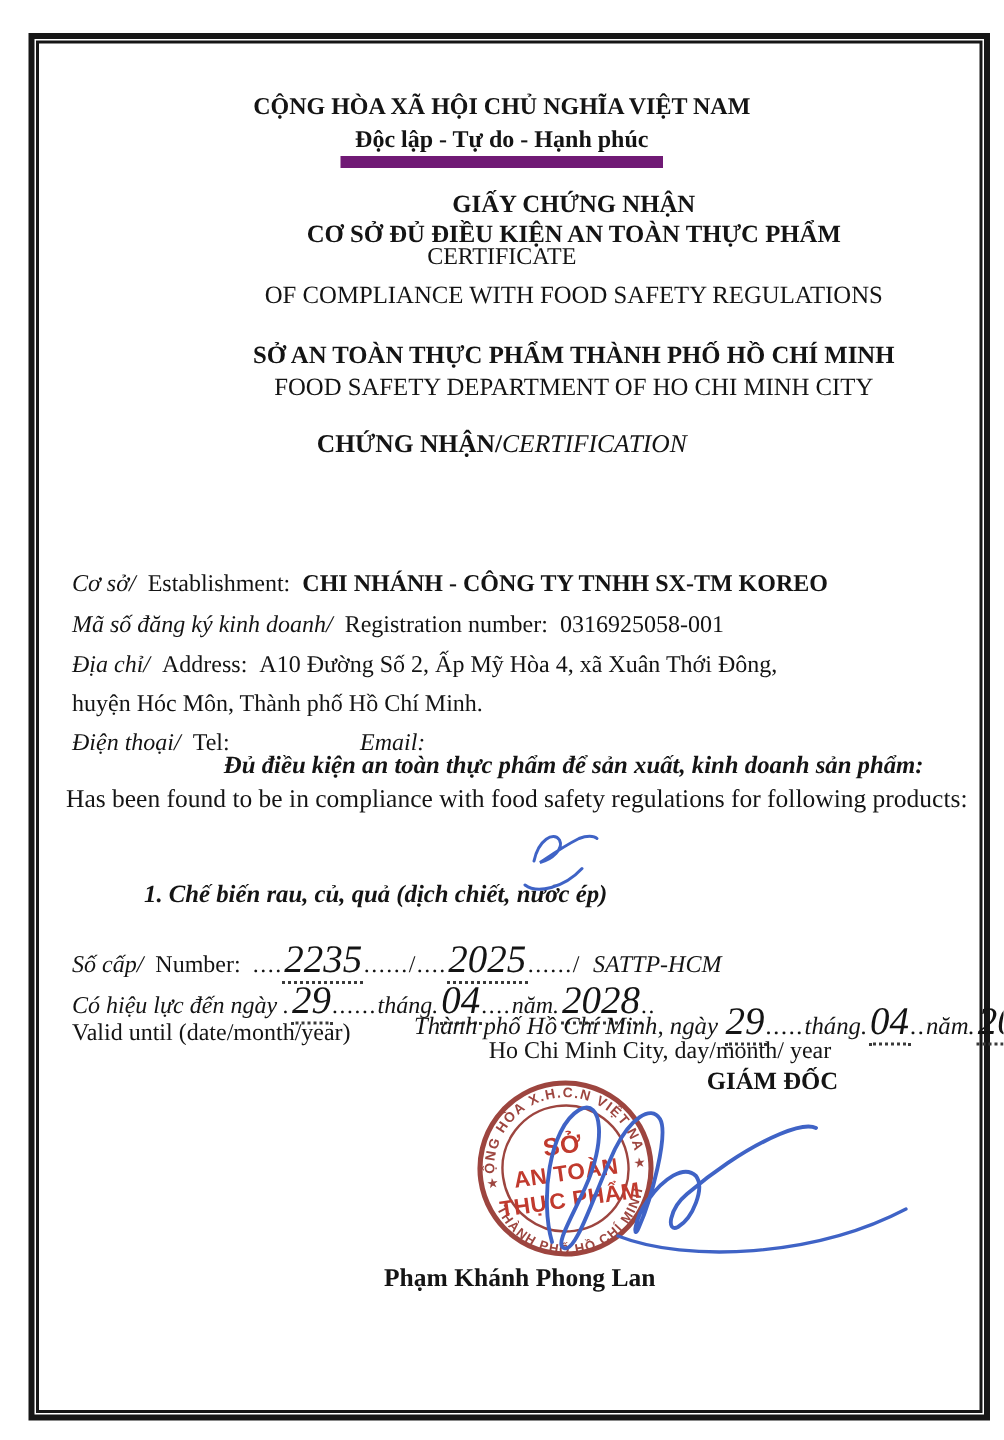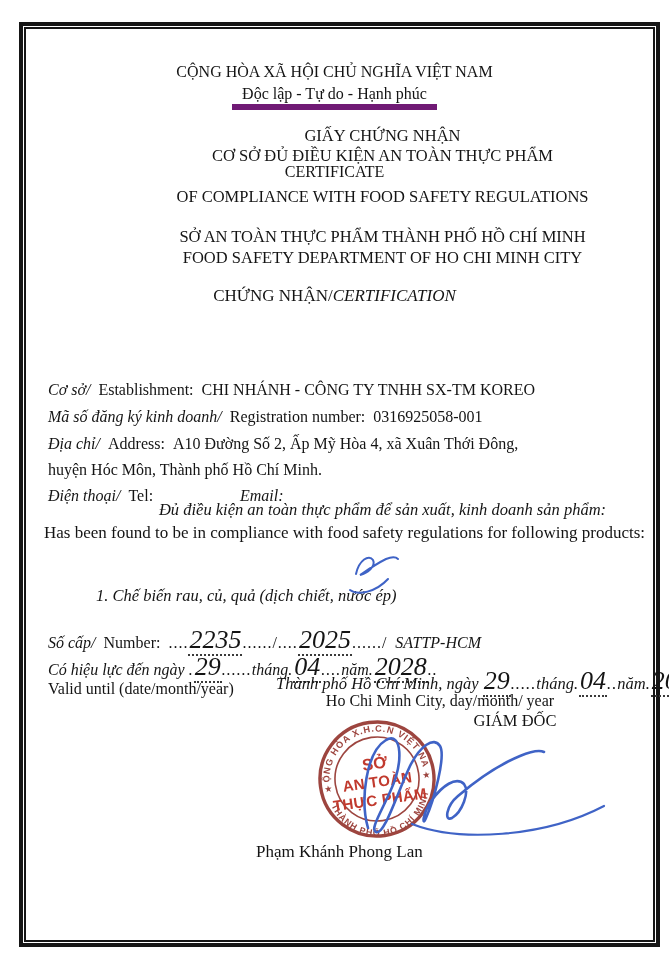--- a/index.html
+++ b/index.html
@@ -5,23 +5,23 @@
   html,body{margin:0;padding:0;}
   body{
     width:669px;height:960px;position:relative;background:#ffffff;
     font-family:"Liberation Serif", serif;color:#141414;overflow:hidden;
   }
   .frame{position:absolute;left:19px;top:22px;width:641px;height:925px;
          border:4px solid #161616;box-sizing:border-box;}
   .frame-inner{position:absolute;inset:1px;border:2px solid #161616;}
   .ln{position:absolute;white-space:nowrap;font-size:16px;line-height:1.2;}
   .c{left:0;width:669px;text-align:center;}
-  .b{font-weight:normal}
+  .b{font-weight:bold}
   .i{font-style:italic}
-  .u{border-bottom:6px solid #701a75;padding:0 10px 2px;}
+  .u{border-bottom:8px solid #701a75;padding:0 10px 2px;}
   .body{left:48px;margin-top:36px;}
   .fs15{font-size:17px;}
   .fs165{font-size:16.5px;padding-left:48px;}
   .fs17{font-size:17px;}
   .m4{margin-left:4px;}
   .wn{font-style:italic;font-size:26px;line-height:1;
       border-bottom:2px dotted #3a3a3a;padding:0 1px;}
   .dots{letter-spacing:1px;}
   .email-abs{position:absolute;left:192px;}
   .issue{left:228px;width:424px;text-align:center;}

